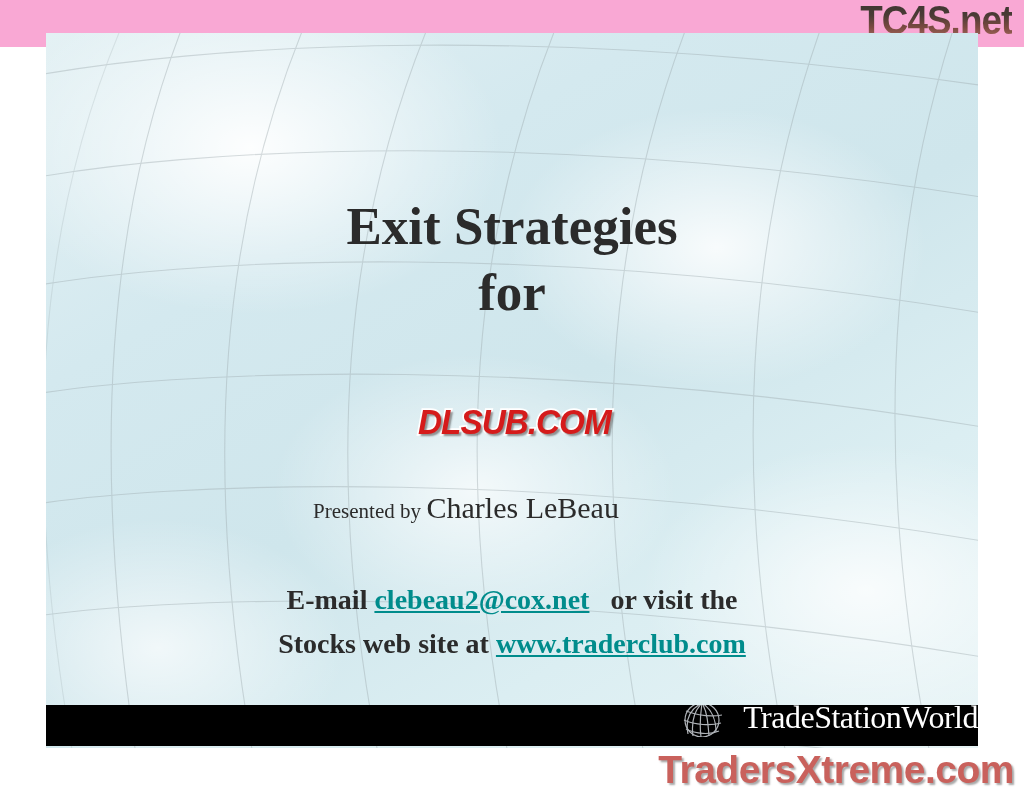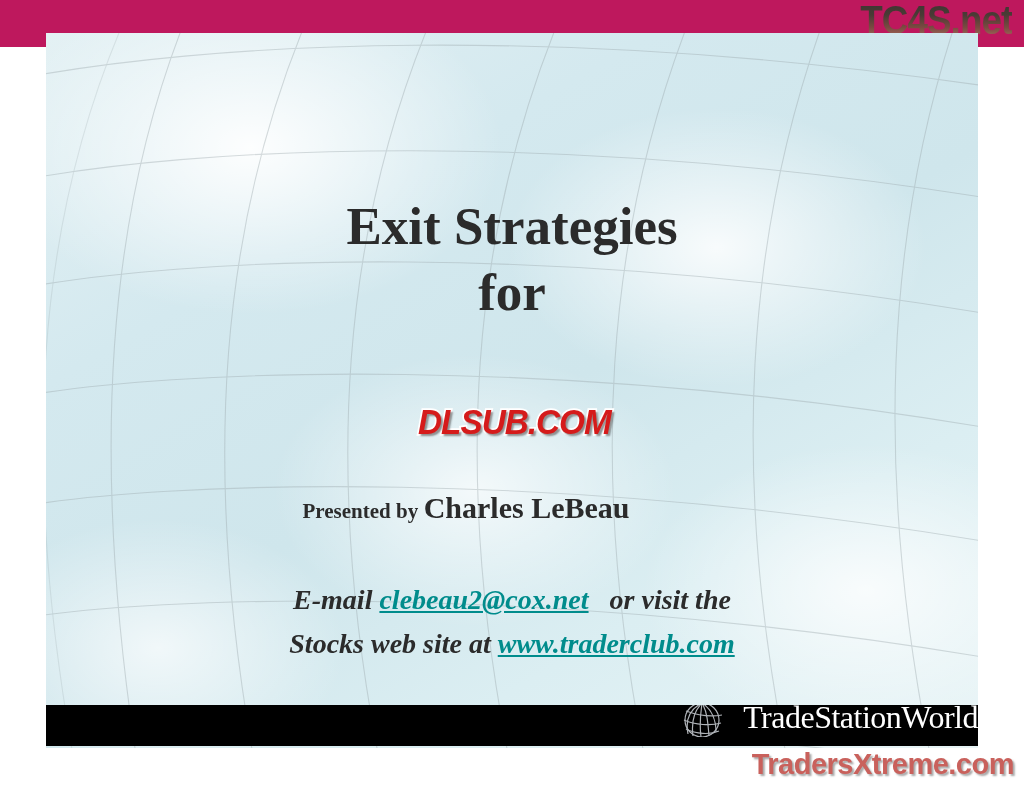--- a/index.html
+++ b/index.html
@@ -14,21 +14,21 @@
     overflow: hidden;
     font-family: "Liberation Serif", serif;
   }
 
   
   #top-banner {
     position: absolute;
     left: 0; top: 0;
     width: 1024px;
     height: 47px;
-    background: #be185d;
+    background: #f9a8d4;
   }
   #tc4s-logo {
     position: absolute;
     right: 12px;
     top: -2px;
     font-family: "Liberation Sans", sans-serif;
     font-weight: bold;
     font-size: 40px;
     letter-spacing: -1px;
     transform: scaleX(0.92);
@@ -100,39 +100,38 @@
     text-shadow: 2px 2px 2px rgba(0,0,0,0.45);
   }
 
   #presenter-line {
     position: absolute;
     left: 0;
     top: 458px;
     width: 840px;
     text-align: center;
     color: #2b2b2b;
-    font-weight: bold;
+    font-weight: normal;
     font-size: 22px;
     white-space: nowrap;
   }
   #presenter-line .presenter-prefix { font-size: 21px; }
   #presenter-line .presenter-name { font-size: 30px; }
 
   #contact-block {
     position: absolute;
     left: 0;
     top: 545px;
     width: 932px;
     text-align: center;
     color: #2b2b2b;
     font-weight: bold;
     font-size: 28px;
     line-height: 1.58;
     white-space: nowrap;
-    font-style: italic;
   }
   #contact-block a,
   #contact-block .link {
     color: #008c8c;
     text-decoration: underline;
     text-underline-offset: 2px;
   }
 
   
   #footer-bar {
@@ -176,21 +175,21 @@
     top: -1px;
   }
 
   
   #watermark-bottom {
     position: absolute;
     right: 10px;
     top: 748px;
     font-family: "Liberation Sans", sans-serif;
     font-weight: bold;
-    font-size: 29px;
+    font-size: 39px;
     letter-spacing: -0.5px;
     color: #c9615c;
     -webkit-text-stroke: 3px #ffffff;
     paint-order: stroke fill;
     white-space: nowrap;
     text-shadow: 2px 2px 2px rgba(0,0,0,0.35);
   }
 </style>
 </head>
 <body>

